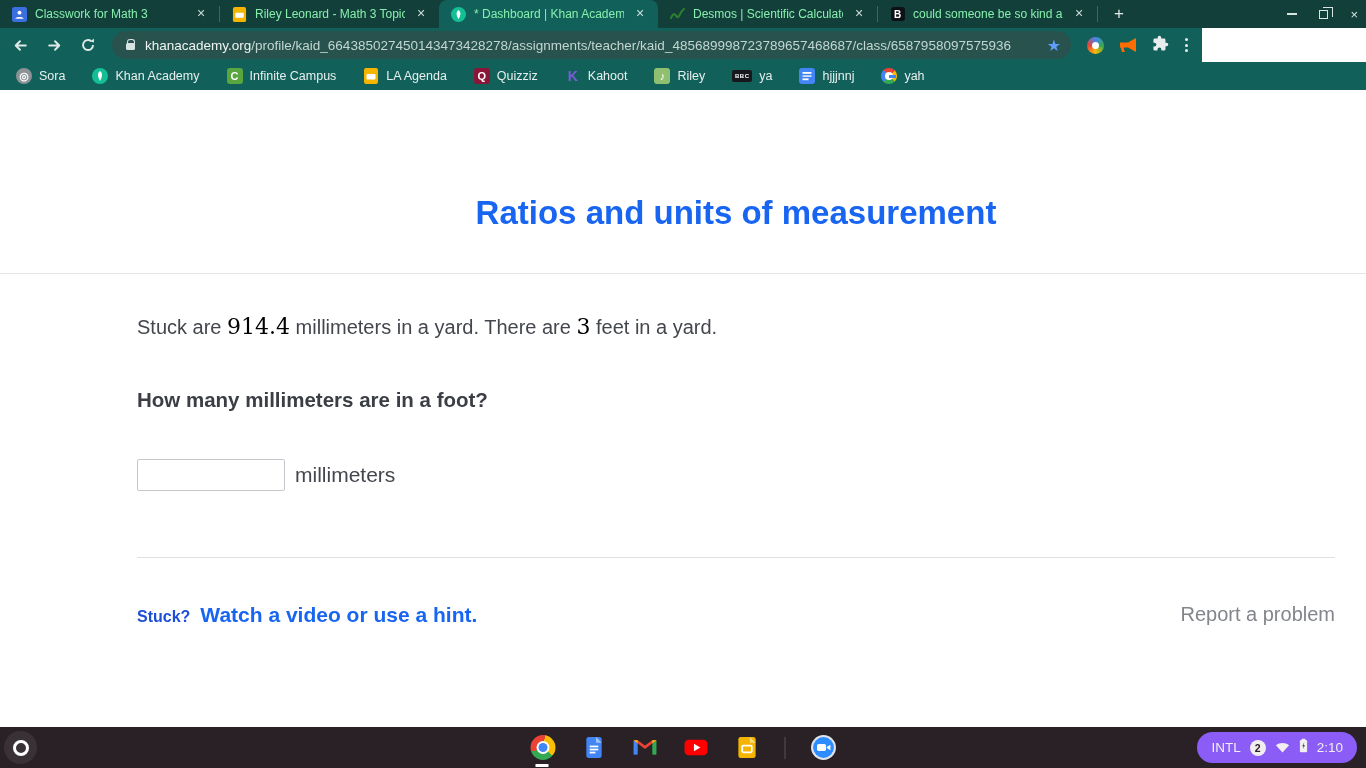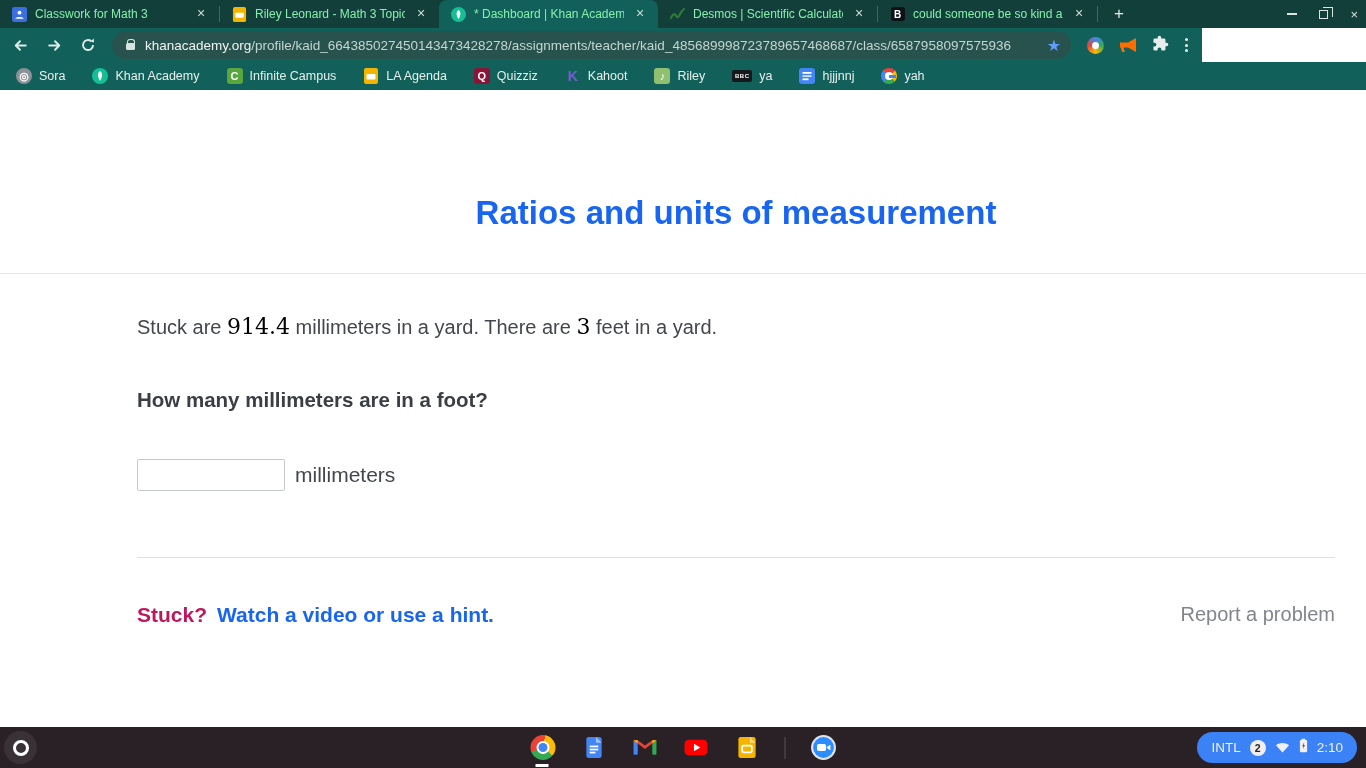--- a/index.html
+++ b/index.html
@@ -76,39 +76,39 @@
   .hr1 { position:absolute; top:183px; left:0; width:1366px; height:1px; background:#e4e6e8; }
   .problem { position:absolute; top:224px; left:137px; font-size:20px; color:#43474d; }
   .math-num { font-family:"DejaVu Serif", serif; font-size:22px; color:#000000; }
   .question { position:absolute; top:298px; left:137px; font-size:20.5px; font-weight:bold; color:#3b3e44; }
   .answer-row { position:absolute; top:369px; left:137px; display:flex; align-items:center; gap:10px; }
   .answer-input { width:148px; height:32px; border:1px solid #c4c7cc; border-radius:2px;
                   background:#fff; font-size:18px; padding:0 8px; outline:none; }
   .unit { font-size:21px; color:#43474d; }
   .hr2 { position:absolute; top:467px; left:137px; width:1198px; height:1px; background:#dddfe2; }
   .stuck-row { position:absolute; top:513px; left:137px; display:flex; gap:10px; align-items:baseline; }
-  .stuck { font-size:21px; font-weight:bold; color:#be185d; }
+  .stuck { font-size:16px; font-weight:bold; color:#1d4ed8; }
   .hint-link { font-size:21px; font-weight:bold; color:#1865f2; cursor:pointer; }
   .report { position:absolute; top:513px; right:31px; font-size:20px; color:#82858b; cursor:pointer; }
 
   
   .shelf { position:absolute; bottom:0; left:0; width:1366px; height:41px; background:#2a2126; }
   .launcher-wrap { position:absolute; left:4px; top:4px; width:33px; height:33px;
                    border-radius:50%; background:#3a3136; display:flex; align-items:center; justify-content:center; }
   .launcher { width:16px; height:16px; border:3px solid #fff; border-radius:50%; }
   .apps { position:absolute; left:50%; top:0; transform:translateX(-50%); height:41px;
           display:flex; align-items:center; gap:25px; }
   .app { width:26px; height:26px; position:relative; display:flex; align-items:center; justify-content:center; }
   .chrome-logo { width:25px; height:25px; border-radius:50%; position:relative;
       background:conic-gradient(from 130deg,#34A853 0 120deg,#EA4335 120deg 240deg,#FBBC05 240deg 360deg); }
   .chrome-logo:before { content:""; position:absolute; inset:6px; border-radius:50%; background:#fff; }
   .chrome-logo:after { content:""; position:absolute; inset:8px; border-radius:50%; background:#4285F4; }
   .active-bar { position:absolute; bottom:-6px; left:6px; width:13px; height:2.5px; background:#fff; }
   .shelf-sep { width:1px; height:22px; background:#5a5257; }
-  .tray { position:absolute; right:9px; top:5px; height:31px; background:#3b82f6;
+  .tray { position:absolute; right:9px; top:5px; height:31px; background:#8b5cf6;
           border-radius:16px; display:flex; align-items:center; gap:9px; padding:0 14px; }
   .tray-text { color:#f1eff0; font-size:13.5px; }
   .badge { width:16px; height:16px; border-radius:50%; background:#efedee; color:#2a2126;
            font-size:10.5px; font-weight:bold; display:flex; align-items:center; justify-content:center; }
 </style>
 </head>
 <body>
 
 <div class="tabbar">
 

